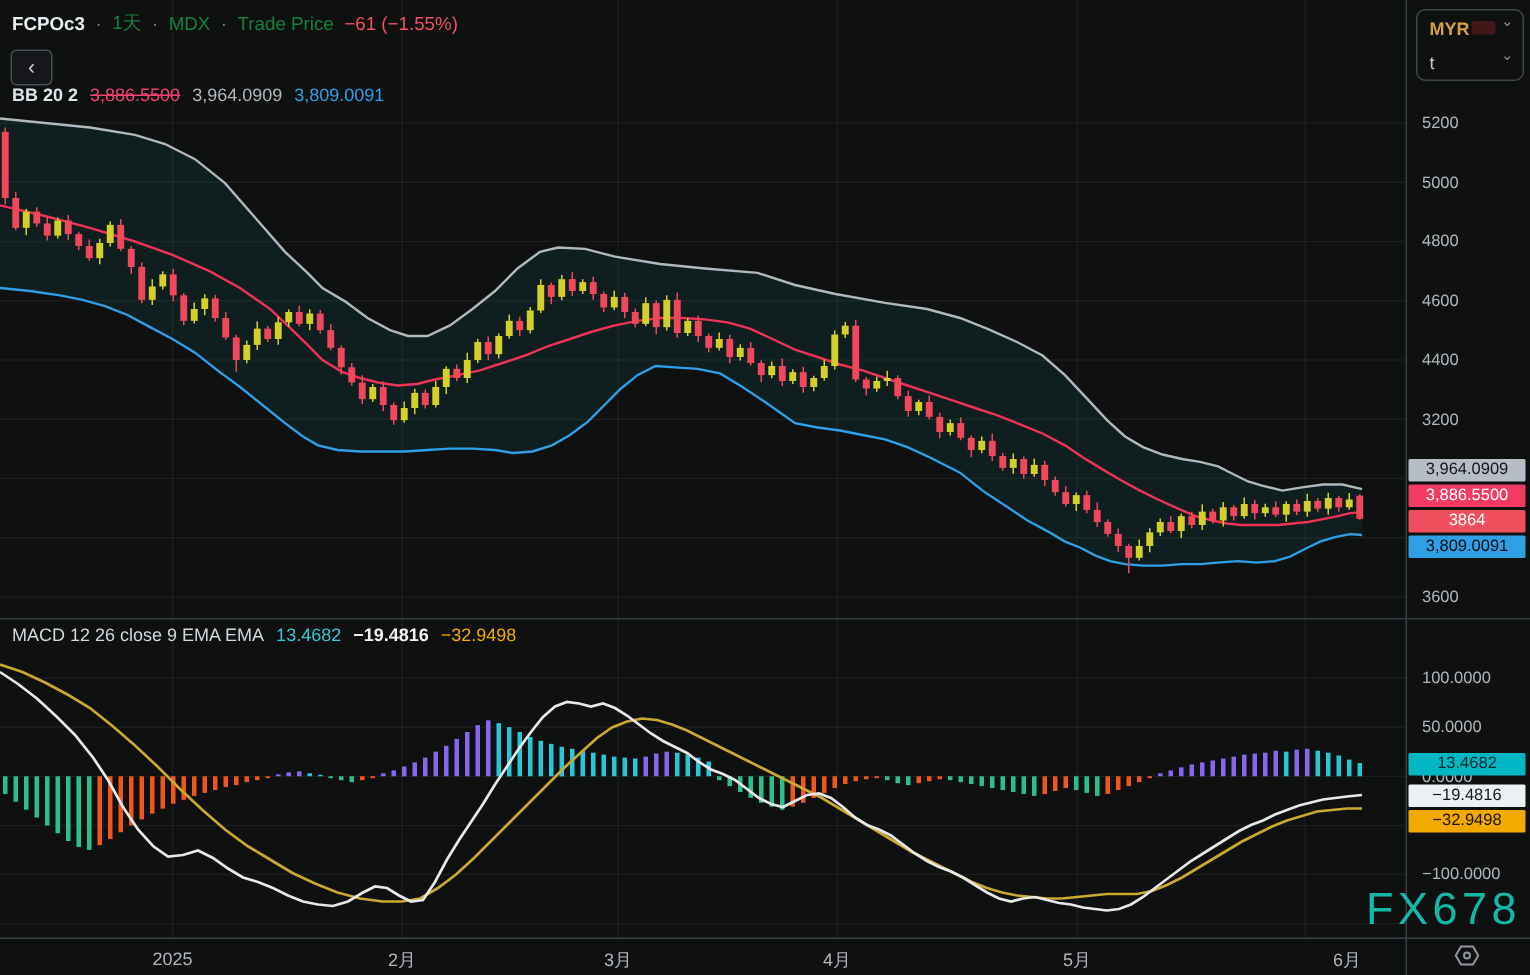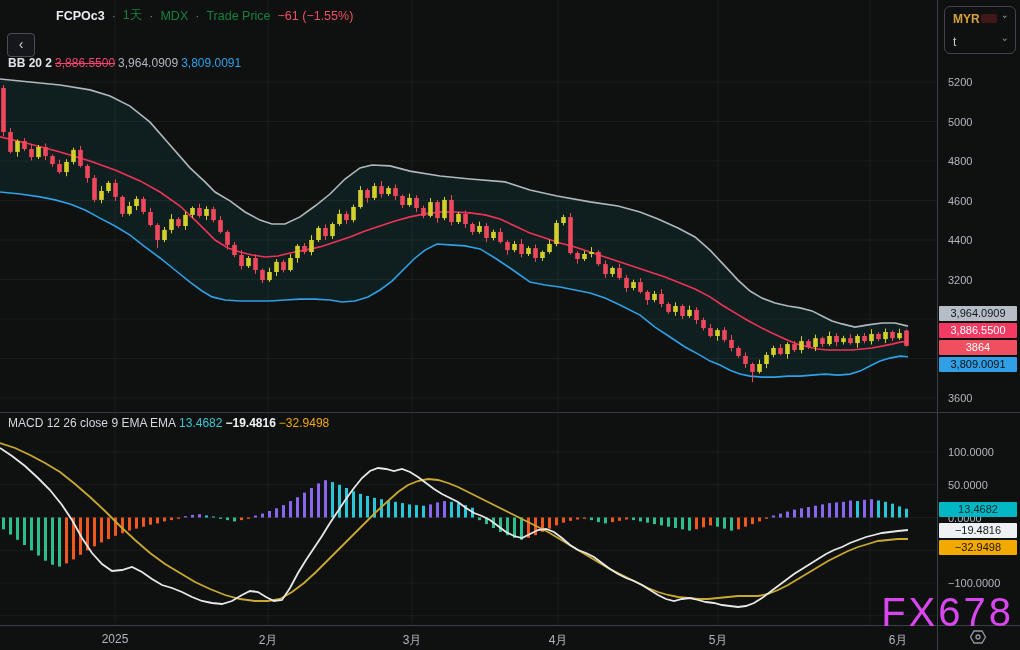--- a/index.html
+++ b/index.html
@@ -7,21 +7,21 @@
        font-family:"Liberation Sans","DejaVu Sans",sans-serif;
        -webkit-font-smoothing:antialiased;color:#d8dde6;}
   #stage{position:absolute;inset:0;}
   svg#chart{position:absolute;left:0;top:0;}
   .overlay{position:absolute;z-index:5;}
   .hdr-row{display:flex;align-items:center;gap:7px;font-size:12.5px;white-space:nowrap;}
   .sym{font-weight:700;color:#e9edf2;}
   .sep{color:#787b86;}
   .hv{color:#ef5160;}
   .hl{color:#15803d;text-align:center;}
-  .legend-row{display:flex;align-items:center;gap:3px;font-size:12px;white-space:nowrap;}
+  .legend-row{display:flex;align-items:center;gap:8px;font-size:12px;white-space:nowrap;}
   .bb-title{color:#dfe3e9;font-weight:700;}
   .bb-basis{color:#f24370;text-decoration:line-through;}
   .bb-upper{color:#b2b5be;}
   .bb-lower{color:#2f9fe6;}
   .macd-title{color:#d3d7de;}
   .macd-hist{color:#35c8d4;}
   .macd-main{color:#f0f2f5;font-weight:600;}
   .macd-sig{color:#f2a900;}
   #backbtn{position:absolute;left:7px;top:33px;width:26px;height:22px;border:1px solid #474d57;
            border-radius:4px;background:#15171a;color:#cfd3da;font-size:14px;line-height:20px;
@@ -31,22 +31,22 @@
   .ctrl-row{position:relative;height:23px;display:flex;align-items:center;}
   .ctrl-cur{color:#d6a13c;font-size:12px;font-weight:700;margin-left:8px;}
   .ctrl-unit{color:#c9cdd4;font-size:12px;margin-left:8px;}
   .chev{position:absolute;right:6px;color:#8b9099;font-size:10px;top:2px;}
   .flagblur{position:absolute;left:36px;top:7px;width:16px;height:9px;background:#6b1d1d;
             opacity:.55;border-radius:2px;}
   .tick{position:absolute;left:948px;font-size:11px;color:#b2b5be;z-index:4;}
   .plabel{position:absolute;left:939px;width:78px;height:15px;font-size:11px;line-height:15px;
           text-align:center;z-index:5;border-radius:1px;}
   .tlabel{position:absolute;top:632px;font-size:12px;color:#b2b5be;transform:translateX(-50%);z-index:4;}
-  #watermark{position:absolute;right:6px;top:590px;font-size:40px;letter-spacing:3px;
-             color:#d946ef;z-index:8;font-weight:400;}
+  #watermark{position:absolute;right:6px;top:590px;font-size:30px;letter-spacing:3px;
+             color:#14b8a6;z-index:8;font-weight:400;}
   #cornericon{position:absolute;left:969px;top:629px;z-index:6;cursor:pointer;}
 </style>
 </head>
 <body>
 
 <div id="stage">
 
   <svg id="chart" width="1020" height="650" viewBox="0 0 1020 650">
       <line x1="115" y1="0" x2="115" y2="625" stroke="rgba(240,243,250,0.055)" stroke-width="1"></line>
       <line x1="268" y1="0" x2="268" y2="625" stroke="rgba(240,243,250,0.055)" stroke-width="1"></line>
@@ -463,21 +463,21 @@
       <rect x="891" y="503.7" width="3" height="13.8" fill="#27c6d9"></rect>
       <rect x="898" y="506.4" width="3" height="11.1" fill="#27c6d9"></rect>
       <rect x="905" y="508.7" width="3" height="8.8" fill="#27c6d9"></rect>
       <polyline points="0,443 15,448 30,455 45,463 60,472 75,484 90,497 105,511 120,526 135,540 150,553 165,564 180,573 195,582 210,589 225,595 240,599 255,601 268,601 280,599 292,592 304,583 316,572 328,560 340,548 352,536 364,524 376,512 388,501 398,492 408,485 418,481 428,479 438,480 448,483 458,487 468,492 478,497 488,502 498,507 508,512 518,517 528,522 538,527 548,532 558,538 568,544 578,550 588,556 598,562 608,568 618,573 628,578 638,583 648,588 658,592 668,595 678,597 688,598 698,599 708,599 718,598 728,597 738,596 748,596 758,596 768,594 778,590 788,585 798,579 808,573 818,567 828,561 838,556 848,551 858,547 868,544 878,541 888,540 898,539 908,539" fill="none" stroke="#c9a92f" stroke-width="1.8"></polyline>
       <polyline points="0,448 12,456 25,466 38,478 50,490 62,505 72,520 82,538 92,553 102,564 112,571 122,570 132,567 142,572 152,579 162,585 172,588 182,592 192,597 202,601 212,603 222,604 232,601 242,595 250,591 258,592 266,597 274,601 282,600 290,588 298,573 306,560 314,548 322,536 330,523 338,511 346,499 354,488 362,478 370,471 378,468 386,469 394,471 402,469 410,472 418,477 426,483 434,489 442,494 450,498 458,502 466,508 474,513 482,516 490,520 498,526 506,532 514,536 522,538 530,534 538,530 546,529 554,532 562,538 570,545 578,550 586,553 594,557 602,563 610,569 618,574 626,578 634,581 642,585 650,590 658,595 666,599 674,601 682,599 690,598 698,600 706,602 714,603 722,605 730,606 738,607 746,606 754,603 762,598 770,592 778,586 786,580 794,574 802,569 810,564 818,559 826,554 834,550 842,547 850,543 858,540 866,537 874,535 882,533 890,532 898,531 908,530" fill="none" stroke="#e8e8e8" stroke-width="1.8"></polyline>
       <line x1="0" y1="412.5" x2="1020" y2="412.5" stroke="#343a42" stroke-width="1"></line>
       <line x1="0" y1="625.5" x2="1020" y2="625.5" stroke="#3a4049" stroke-width="1"></line>
       <line x1="937.5" y1="0" x2="937.5" y2="650" stroke="#3a4049" stroke-width="1"></line>
     </svg>
 
-  <div class="overlay hdr-row" style="left:8px;top:7px;margin-left:48px;">
+  <div class="overlay hdr-row" style="left:8px;top:7px;">
     <span class="sym">FCPOc3</span>
     <span class="sep">·</span>
     <span class="hl">1天</span>
     <span class="sep">·</span>
     <span class="hl">MDX</span>
     <span class="sep">·</span>
     <span class="hl">Trade Price</span>
     <span class="hv">−61 (−1.55%)</span>
   </div>
 

